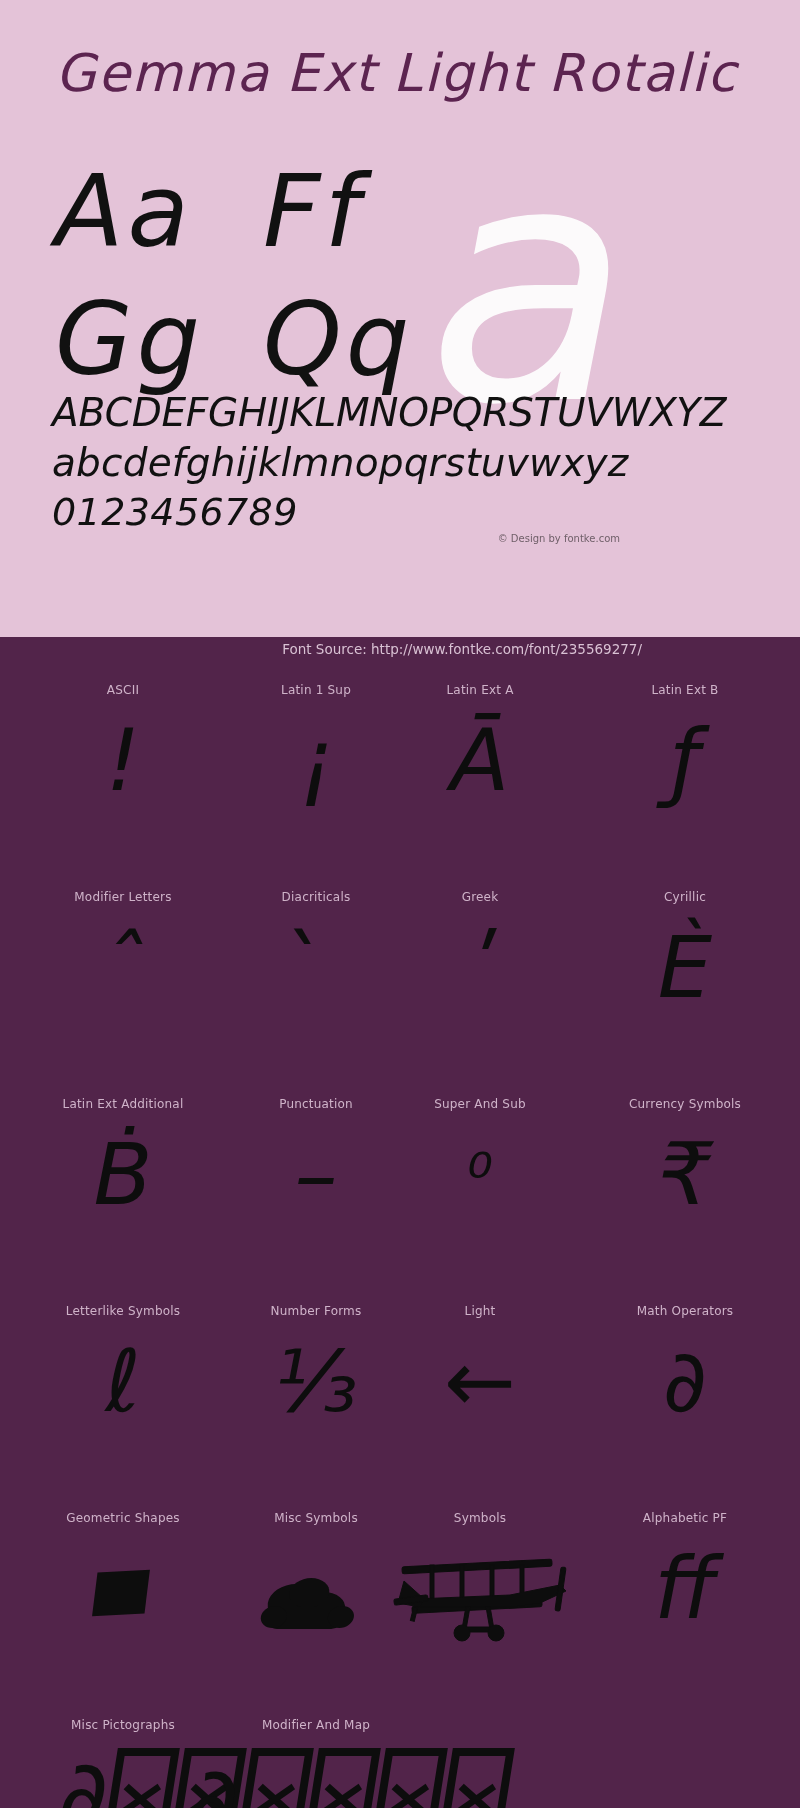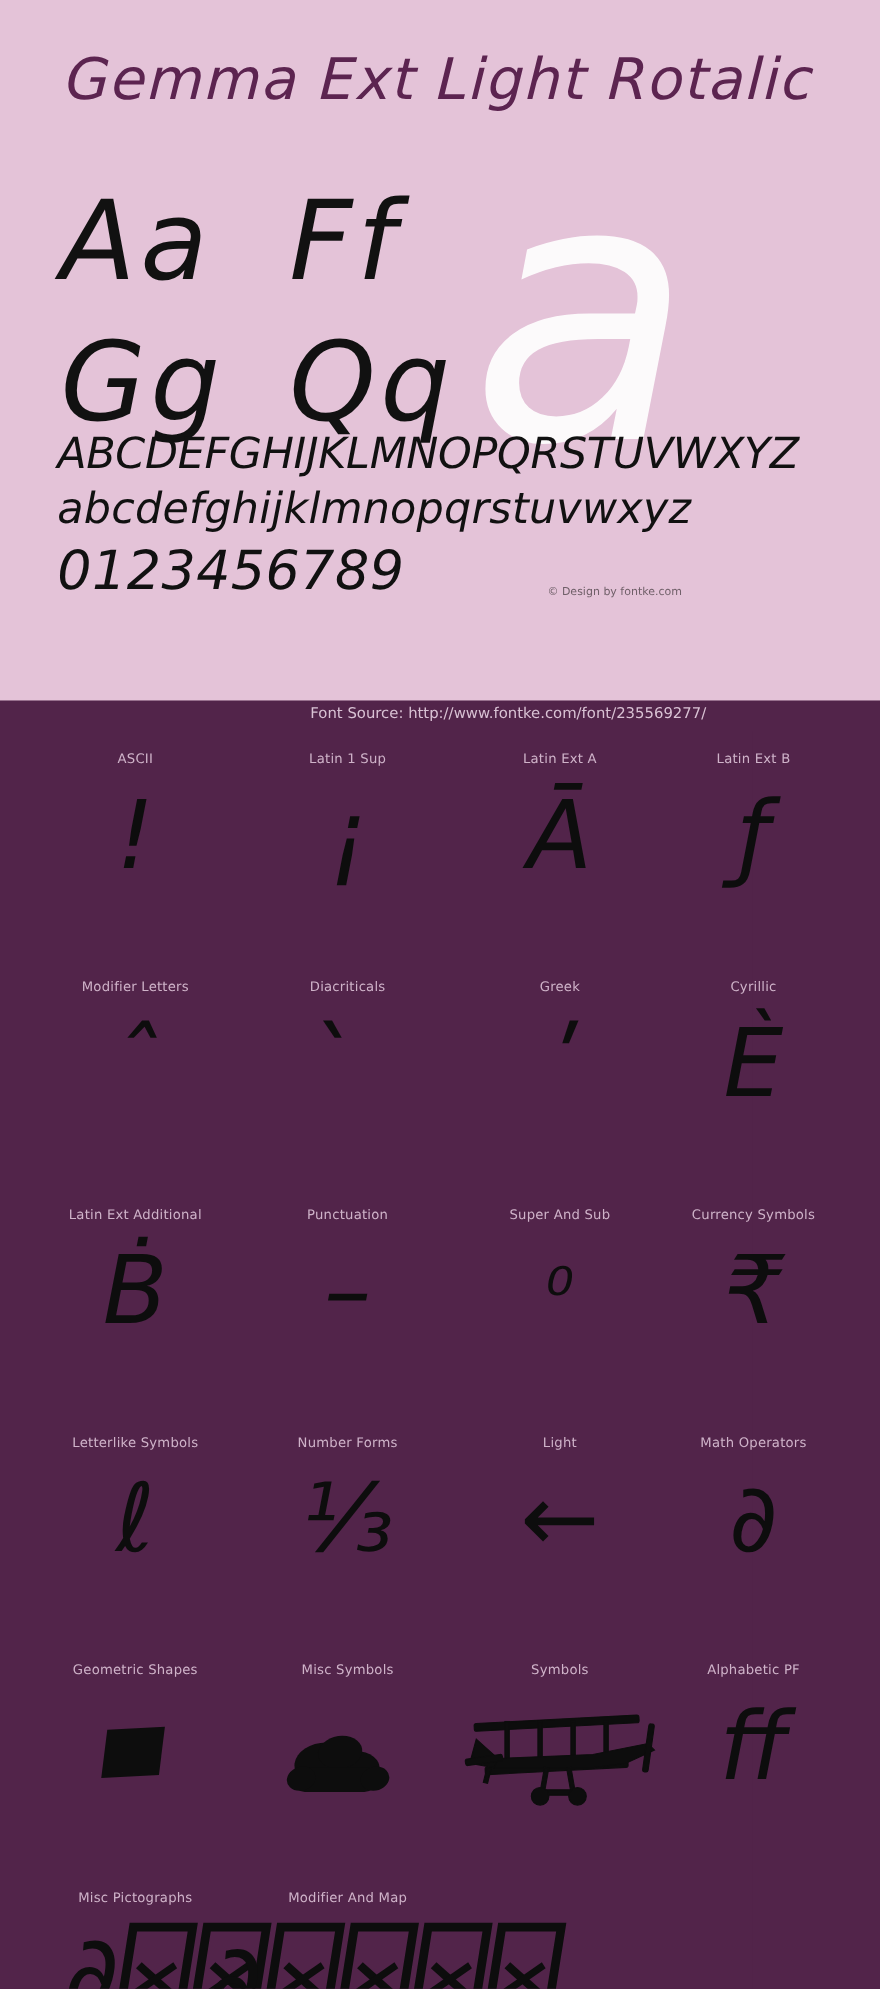--- a/index.html
+++ b/index.html
@@ -62,21 +62,21 @@
 
   .pair-grid {
     position: absolute;
     left: 55px;
     top: 148px;
     width: 420px;
   }
   .pair-row {
     display: flex;
     height: 128px;
-    align-items: flex-end;
+    align-items: center;
   }
   .pair {
     font-family: "DejaVu Sans", sans-serif;
     font-size: 100px;
     line-height: 1.12;
     font-style: italic;
     font-weight: 300;
     color: #111111;
     width: 208px;
     letter-spacing: 4px;
@@ -92,21 +92,21 @@
   .alpha-line {
     font-family: "DejaVu Sans", sans-serif;
     font-style: italic;
     font-weight: 300;
     color: #111111;
     white-space: nowrap;
     line-height: 1.28;
   }
   .alpha-upper { font-size: 39px; letter-spacing: -0.3px; }
   .alpha-lower { font-size: 39px; letter-spacing: 0.2px; }
-  .alpha-digits { font-size: 49px; letter-spacing: 0.4px; }
+  .alpha-digits { font-size: 38px; letter-spacing: 0.4px; }
 
   .credit {
     position: absolute;
     right: 180px;
     top: 533px;
     font-family: "DejaVu Sans", sans-serif;
     font-size: 10px;
     color: #6f5f68;
     white-space: nowrap;
   }
@@ -148,21 +148,21 @@
   .block-row.last { height: 250px; }
 
   .block-cell {
     position: absolute;
     top: 0;
     width: 200px;
     height: 100%;
   }
   .block-cell.c0 { left: 23px; }
   .block-cell.c1 { left: 216px; }
-  .block-cell.c2 { left: 409px; }
+  .block-cell.c2 { left: 380px; }
   .block-cell.c3 { left: 585px; }
 
   .block-label {
     position: absolute;
     top: 18px;
     left: 0;
     width: 200px;
     text-align: center;
     font-family: "DejaVu Sans", sans-serif;
     font-size: 12px;

